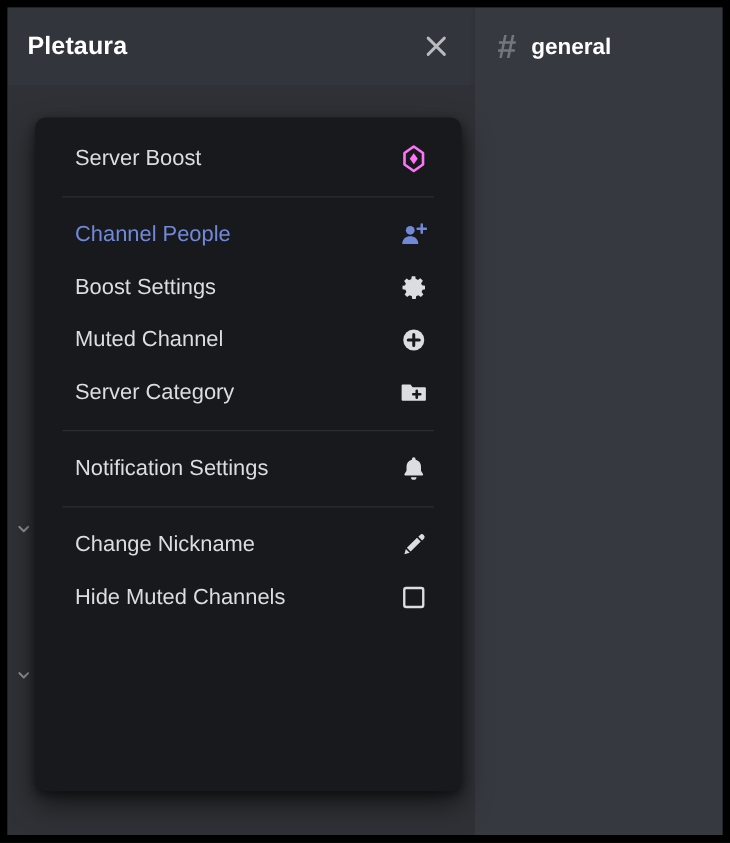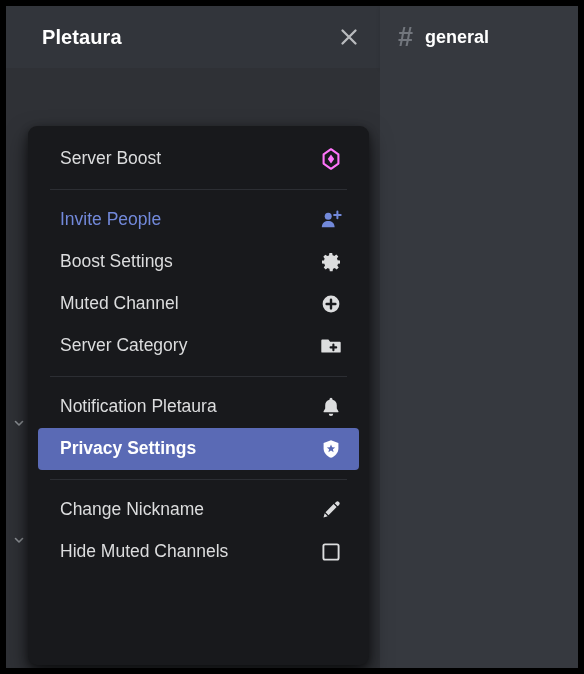--- a/index.html
+++ b/index.html
@@ -44,21 +44,21 @@
     position: absolute;
     left: 0;
     top: 0;
     width: 374px;
     height: 62px;
     background: #32353b;
     box-shadow: 0 1px 0 rgba(0,0,0,0.22), 0 2px 4px rgba(0,0,0,0.18);
     display: flex;
     align-items: center;
     justify-content: space-between;
-    padding: 0 18px 0 36px;
+    padding: 0 18px 0 16px;
   }
 
   .server-name {
     color: #ffffff;
     font-size: 20px;
     font-weight: bold;
     letter-spacing: 0.1px;
     white-space: nowrap;
   }
 
@@ -162,21 +162,20 @@
     position: absolute;
     left: 22px;
     top: 88px;
     width: 341px;
     height: 539px;
     background: #18191c;
     border-radius: 9px;
     box-shadow: 0 10px 22px rgba(0,0,0,0.55), 0 3px 8px rgba(0,0,0,0.45);
     padding: 12px 0 12px 0;
     overflow: hidden;
-    margin-top: 32px;
   }
 
   .menu-group {
     padding: 0 10px;
   }
 
   .menu-item {
     display: flex;
     align-items: center;
     justify-content: space-between;
@@ -266,21 +265,21 @@
               <path d="M12 2.2 L19.4 7.4 L19.4 16.6 L12 21.8 L4.6 16.6 L4.6 7.4 Z" fill="none" stroke="#ff73fa" stroke-width="2.1" stroke-linejoin="round"></path>
               <path d="M12 7.6 L15.2 12 L12 16.4 L8.8 12 Z" fill="#ff73fa"></path>
             </svg>
           </span>
         </div>
       </div>
       <div class="menu-sep"></div>
 
       <div class="menu-group">
         <div class="menu-item tone-brand">
-          <span class="label">Invite People</span>
+          <span class="label">Channel People</span>
           <span class="menu-icon">
             <svg width="24" height="24" viewBox="0 0 24 24">
               <circle cx="9.2" cy="8.2" r="3.5" fill="#7289da"></circle>
               <path d="M2.8 19.2 C2.8 14.9 6 13 9.2 13 C12.4 13 15.6 14.9 15.6 19.2 Z" fill="#7289da"></path>
               <path d="M18.4 3.6 L18.4 10.2 M15.1 6.9 L21.7 6.9" stroke="#7289da" stroke-width="2" stroke-linecap="round"></path>
             </svg>
           </span>
         </div>
 
         <div class="menu-item tone-default">
@@ -310,38 +309,29 @@
               <path fill="#dcddde" d="M3.2 5.6h6.2l1.7 2.1h9.7c.5 0 .9.4.9.9v9.1c0 .5-.4.9-.9.9H3.2a.9.9 0 0 1-.9-.9V6.5c0-.5.4-.9.9-.9z"></path>
               <path d="M14.4 10.6 L14.4 16.2 M11.6 13.4 L17.2 13.4" stroke="#18191c" stroke-width="2.1" stroke-linecap="round"></path>
             </svg>
           </span>
         </div>
       </div>
       <div class="menu-sep"></div>
 
       <div class="menu-group">
         <div class="menu-item tone-default">
-          <span class="label">Notification Pletaura</span>
+          <span class="label">Notification Settings</span>
           <span class="menu-icon">
             <svg width="24" height="24" viewBox="0 0 24 24">
               <path fill="#dcddde" d="M12 2.8a1.5 1.5 0 0 1 1.5 1.5v.5a5.7 5.7 0 0 1 4.3 5.5v3.3l1.6 2.6c.3.5-.05 1.1-.63 1.1H5.23c-.58 0-.93-.6-.63-1.1l1.6-2.6v-3.3a5.7 5.7 0 0 1 4.3-5.5v-.5A1.5 1.5 0 0 1 12 2.8z"></path>
               <path fill="#dcddde" d="M9.8 18.7h4.4a2.2 2.2 0 0 1-4.4 0z"></path>
             </svg>
           </span>
         </div>
 
-        <div class="menu-item tone-default selected">
-          <span class="label">Privacy Settings</span>
-          <span class="menu-icon">
-            <svg width="24" height="24" viewBox="0 0 24 24">
-              <path fill="#ffffff" d="M12 3.2 L19.4 6.1 v5.3c0 4.2-3 7.6-7.4 9.4-4.4-1.8-7.4-5.2-7.4-9.4V6.1z"></path>
-              <path fill="#5a6ab5" d="M12 7.4 L13.2 10.2 L16.2 10.4 L13.9 12.3 L14.6 15.2 L12 13.6 L9.4 15.2 L10.1 12.3 L7.8 10.4 L10.8 10.2 Z"></path>
-            </svg>
-          </span>
-        </div>
       </div>
       <div class="menu-sep"></div>
 
       <div class="menu-group">
         <div class="menu-item tone-default">
           <span class="label">Change Nickname</span>
           <span class="menu-icon">
             <svg width="24" height="24" viewBox="0 0 24 24">
               <path fill="#dcddde" d="M17.1 3.9a2 2 0 0 1 2.8 0l.2.2a2 2 0 0 1 0 2.8l-1.4 1.4-3-3 1.4-1.4z"></path>
               <path fill="#dcddde" d="M14.6 6.1l3 3-8.1 8.1-3-3 8.1-8.1z"></path>

